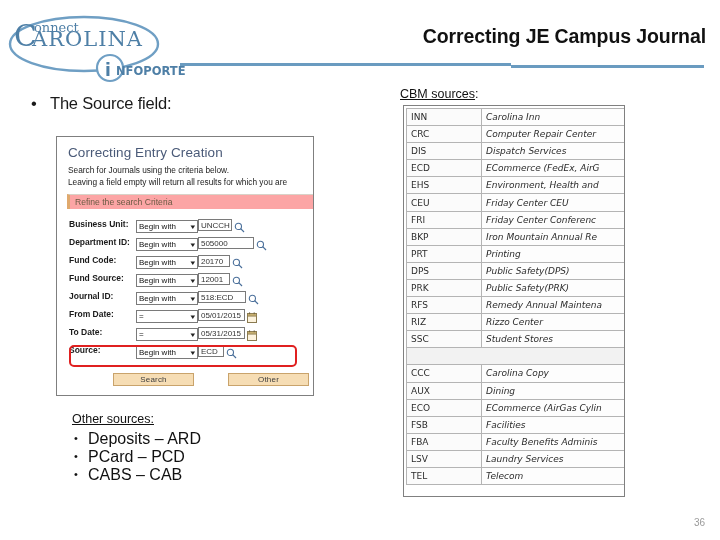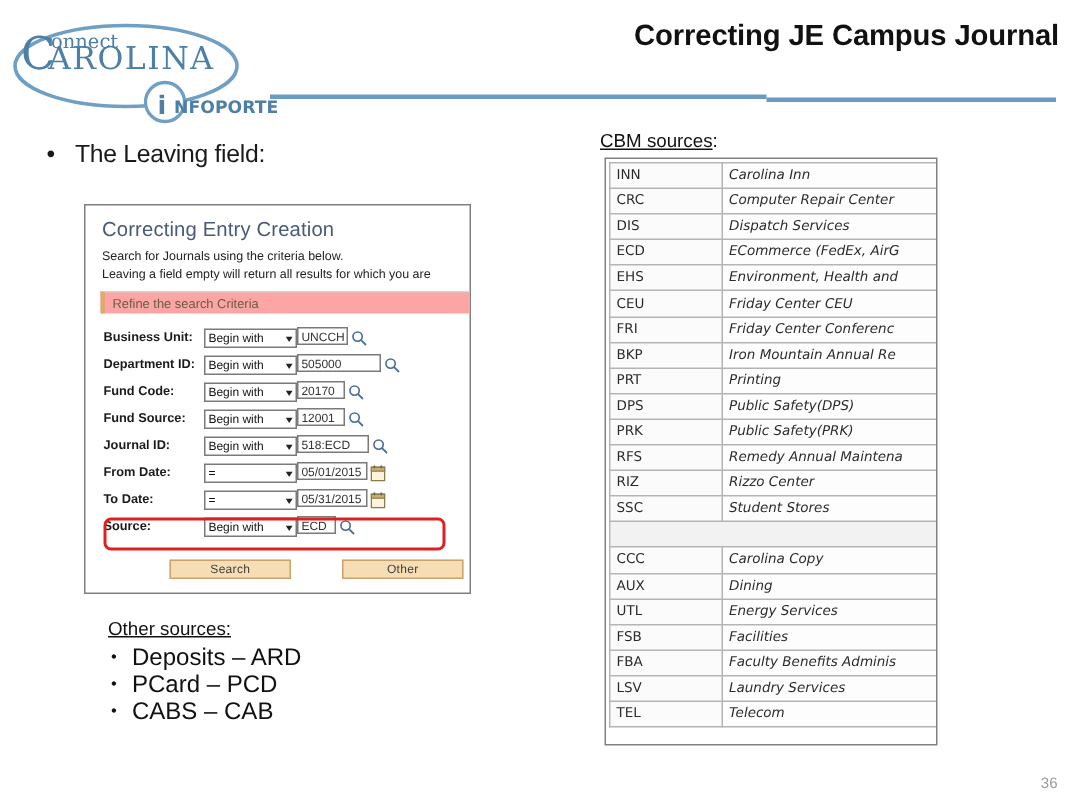--- a/index.html
+++ b/index.html
@@ -9,21 +9,21 @@
     font-family:"Liberation Sans",sans-serif;
     overflow:hidden;
     position:relative;
   }
 
   
   #logo{position:absolute;left:6px;top:6px;width:190px;height:82px;}
   #logo svg{display:block;}
 
   
-  #title-block{position:absolute;left:356px;top:14px;width:350px;}
+  #title-block{position:absolute;left:356px;top:26px;width:350px;}
   #slide-title{
     font-size:19.5px;font-weight:bold;color:#111;
     text-align:right;white-space:nowrap;letter-spacing:-0.1px;
     line-height:1.1;
   }
   #title-rule-wrap{position:absolute;left:180px;top:62px;width:524px;height:6px;}
   .rule{position:absolute;height:3px;background:#6a9bc0;top:1px;}
   .rule.a{left:0;width:331px;}
   .rule.b{left:331px;width:193px;top:3px;}
 
@@ -153,21 +153,21 @@
 
 <div id="title-block">
   <div id="slide-title">Correcting JE Campus Journal</div>
 </div>
 <div id="title-rule-wrap">
   <div class="rule a"></div>
   <div class="rule b"></div>
 </div>
 
 <div id="source-field-bullet">
-  <span class="dot">•</span><span class="txt">The Leaving field:</span>
+  <span class="dot">•</span><span class="txt">The Source field:</span>
 </div>
 
 <div id="form-shot">
   <div id="form-inner">
     <div id="pt-heading">Correcting Entry Creation</div>
     <div class="pt-note">Search for Journals using the criteria below.</div>
     <div class="pt-note">Leaving a field empty will return all results for which you are</div>
 
     <div id="refine-bar">
       <span>Refine the search Criteria</span>
@@ -355,22 +355,22 @@
         </tr>
         <tr>
           <td class="code">CCC</td>
           <td class="desc">Carolina Copy</td>
         </tr>
         <tr>
           <td class="code">AUX</td>
           <td class="desc">Dining</td>
         </tr>
         <tr>
-          <td class="code">UTL</td>
-          <td class="desc">Energy Services</td>
+          <td class="code">ECO</td>
+          <td class="desc">ECommerce (AirGas Cylin</td>
         </tr>
         <tr>
           <td class="code">FSB</td>
           <td class="desc">Facilities</td>
         </tr>
         <tr>
           <td class="code">FBA</td>
           <td class="desc">Faculty Benefits Adminis</td>
         </tr>
         <tr>

